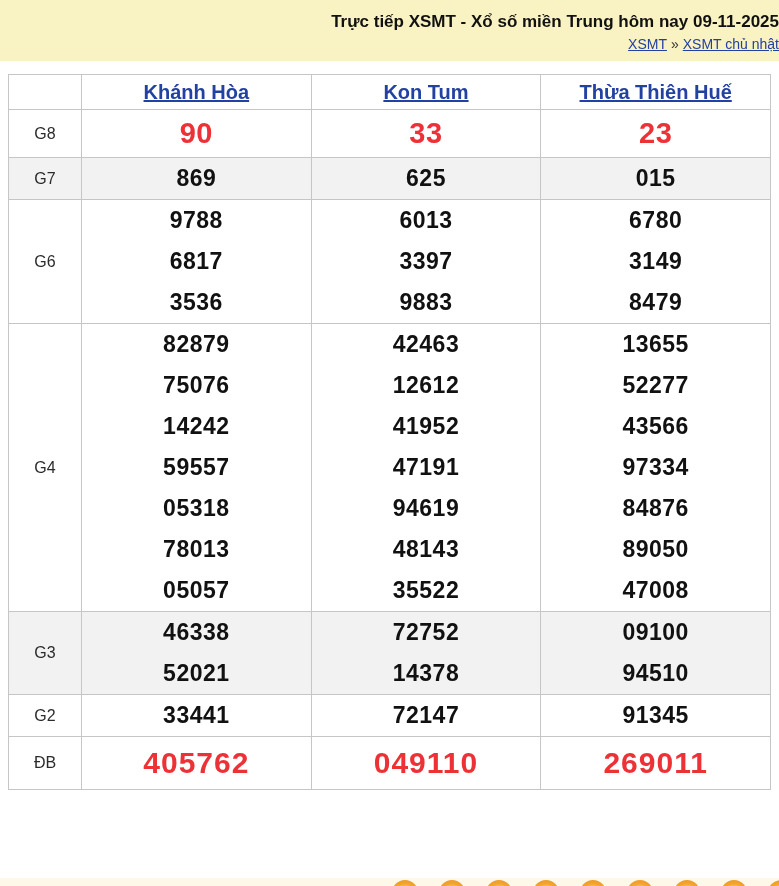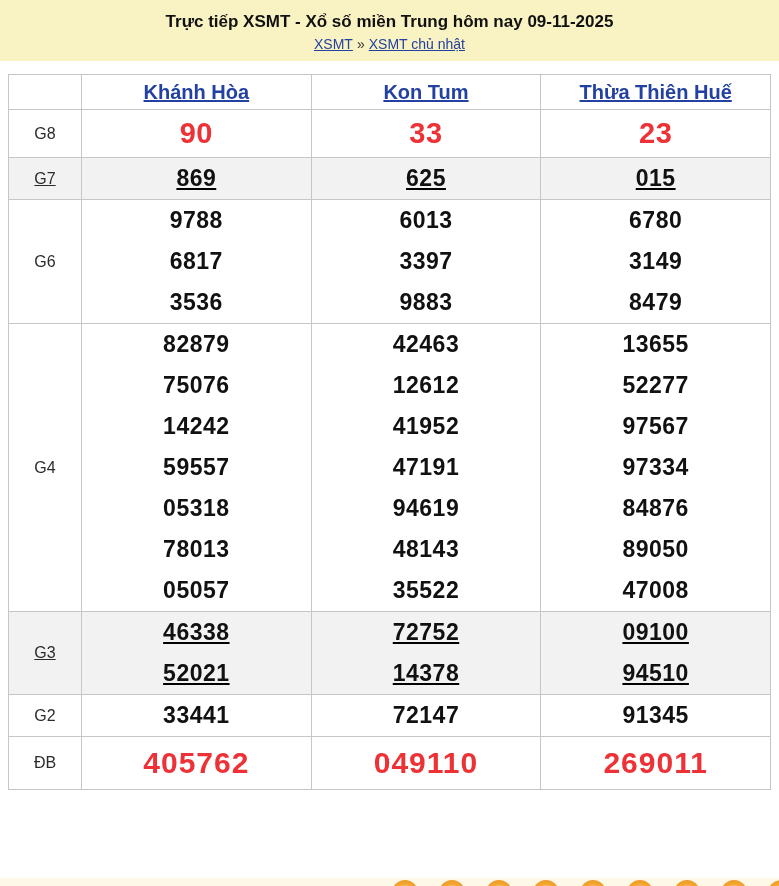--- a/index.html
+++ b/index.html
@@ -6,21 +6,21 @@
     margin: 0;
     padding: 0;
     background: #ffffff;
     width: 779px;
     height: 886px;
     overflow: hidden;
     font-family: "Liberation Sans", "DejaVu Sans", sans-serif;
   }
   .banner {
     background: #f9f2c2;
-    text-align: center;
+    text-align: right;
     padding: 11px 0 9px 0;
   }
   .banner h1 {
     margin: 0;
     font-size: 17px;
     font-weight: bold;
     color: #111;
     line-height: 22px;
   }
   .breadcrumb {
@@ -72,21 +72,21 @@
     vertical-align: middle;
   }
   .num {
     height: 41px;
     line-height: 41px;
     font-size: 23px;
     font-weight: bold;
     color: #111;
     letter-spacing: 0.5px;
   }
-  tr.alt td { background: #f2f2f2; text-decoration: underline; }
+  tr.alt td { background: #f2f2f2; }
   tr.red-big .num {
     color: #ed3237;
   }
   tr.row-G8 .num { height: 47px; line-height: 47px; font-size: 29px; text-align: center; }
   tr.row-G7 .num, tr.row-G2 .num { height: 41px; line-height: 41px; }
   tr.row-DB .num { height: 52px; line-height: 52px; font-size: 30px; letter-spacing: 1px; }
 
   .footer-strip {
     position: absolute;
     left: 0;
@@ -183,21 +183,21 @@
           <div class="num">12612</div>
           <div class="num">41952</div>
           <div class="num">47191</div>
           <div class="num">94619</div>
           <div class="num">48143</div>
           <div class="num">35522</div>
         </td>
         <td class="value-cell">
           <div class="num">13655</div>
           <div class="num">52277</div>
-          <div class="num">97567</div>
+          <div class="num">43566</div>
           <div class="num">97334</div>
           <div class="num">84876</div>
           <div class="num">89050</div>
           <div class="num">47008</div>
         </td>
       </tr>
       <tr class="alt row-G3">
         <td class="label-cell">G3</td>
         <td class="value-cell">
           <div class="num">46338</div>

